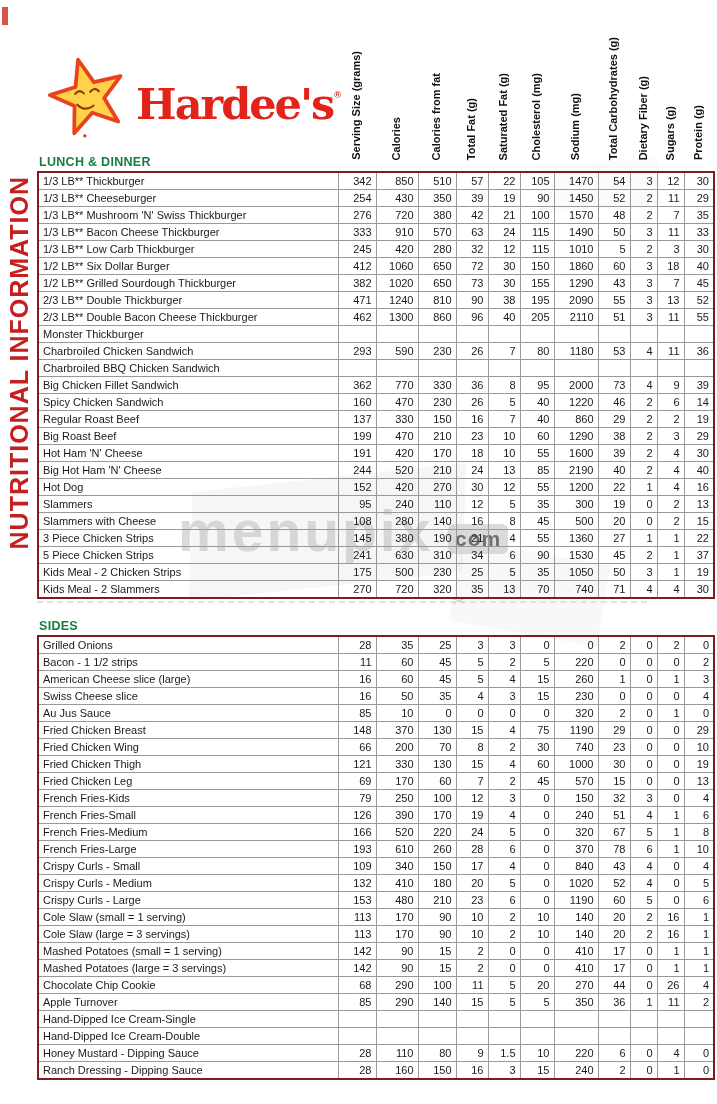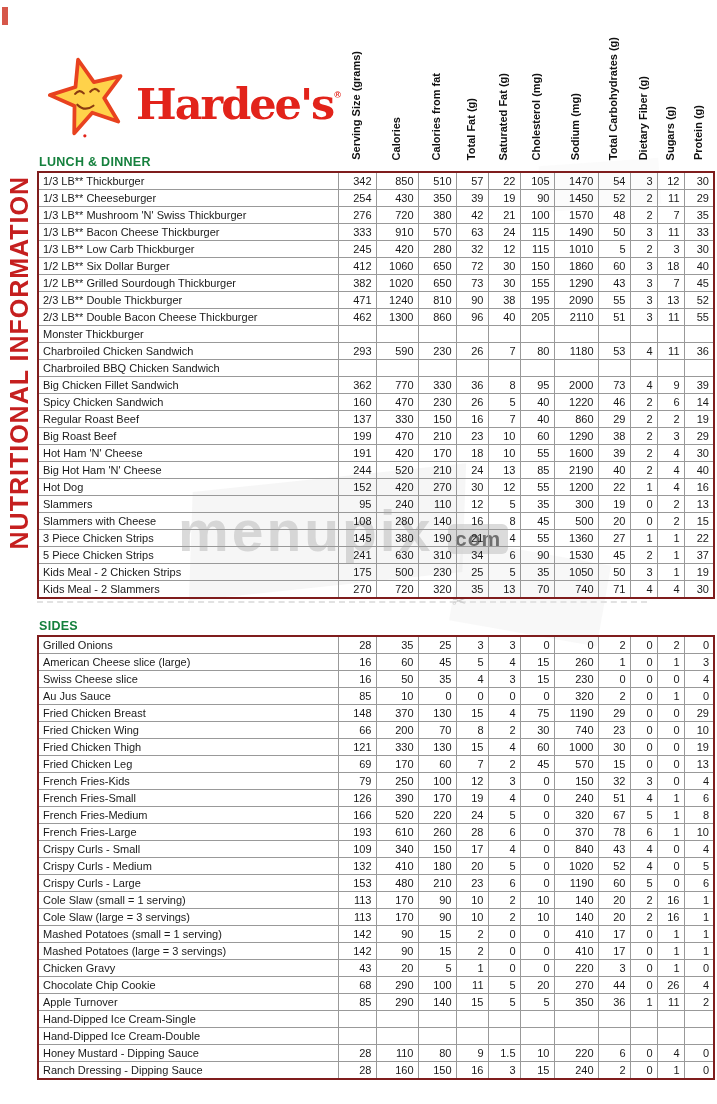--- a/index.html
+++ b/index.html
@@ -514,20 +514,34 @@
             <td class="num">3</td>
             <td class="num">3</td>
             <td class="num">0</td>
             <td class="num">0</td>
             <td class="num">2</td>
             <td class="num">0</td>
             <td class="num">2</td>
             <td class="num">0</td>
           </tr>
           <tr>
+            <td class="name">Bacon - 1 1/2 strips</td>
+            <td class="num">11</td>
+            <td class="num">60</td>
+            <td class="num">45</td>
+            <td class="num">5</td>
+            <td class="num">2</td>
+            <td class="num">5</td>
+            <td class="num">220</td>
+            <td class="num">0</td>
+            <td class="num">0</td>
+            <td class="num">0</td>
+            <td class="num">2</td>
+          </tr>
+          <tr>
             <td class="name">American Cheese slice (large)</td>
             <td class="num">16</td>
             <td class="num">60</td>
             <td class="num">45</td>
             <td class="num">5</td>
             <td class="num">4</td>
             <td class="num">15</td>
             <td class="num">260</td>
             <td class="num">1</td>
             <td class="num">0</td>
@@ -766,34 +780,20 @@
             <td class="num">2</td>
             <td class="num">0</td>
             <td class="num">0</td>
             <td class="num">410</td>
             <td class="num">17</td>
             <td class="num">0</td>
             <td class="num">1</td>
             <td class="num">1</td>
           </tr>
           <tr>
-            <td class="name">Chicken Gravy</td>
-            <td class="num">43</td>
-            <td class="num">20</td>
-            <td class="num">5</td>
-            <td class="num">1</td>
-            <td class="num">0</td>
-            <td class="num">0</td>
-            <td class="num">220</td>
-            <td class="num">3</td>
-            <td class="num">0</td>
-            <td class="num">1</td>
-            <td class="num">0</td>
-          </tr>
-          <tr>
             <td class="name">Chocolate Chip Cookie</td>
             <td class="num">68</td>
             <td class="num">290</td>
             <td class="num">100</td>
             <td class="num">11</td>
             <td class="num">5</td>
             <td class="num">20</td>
             <td class="num">270</td>
             <td class="num">44</td>
             <td class="num">0</td>

